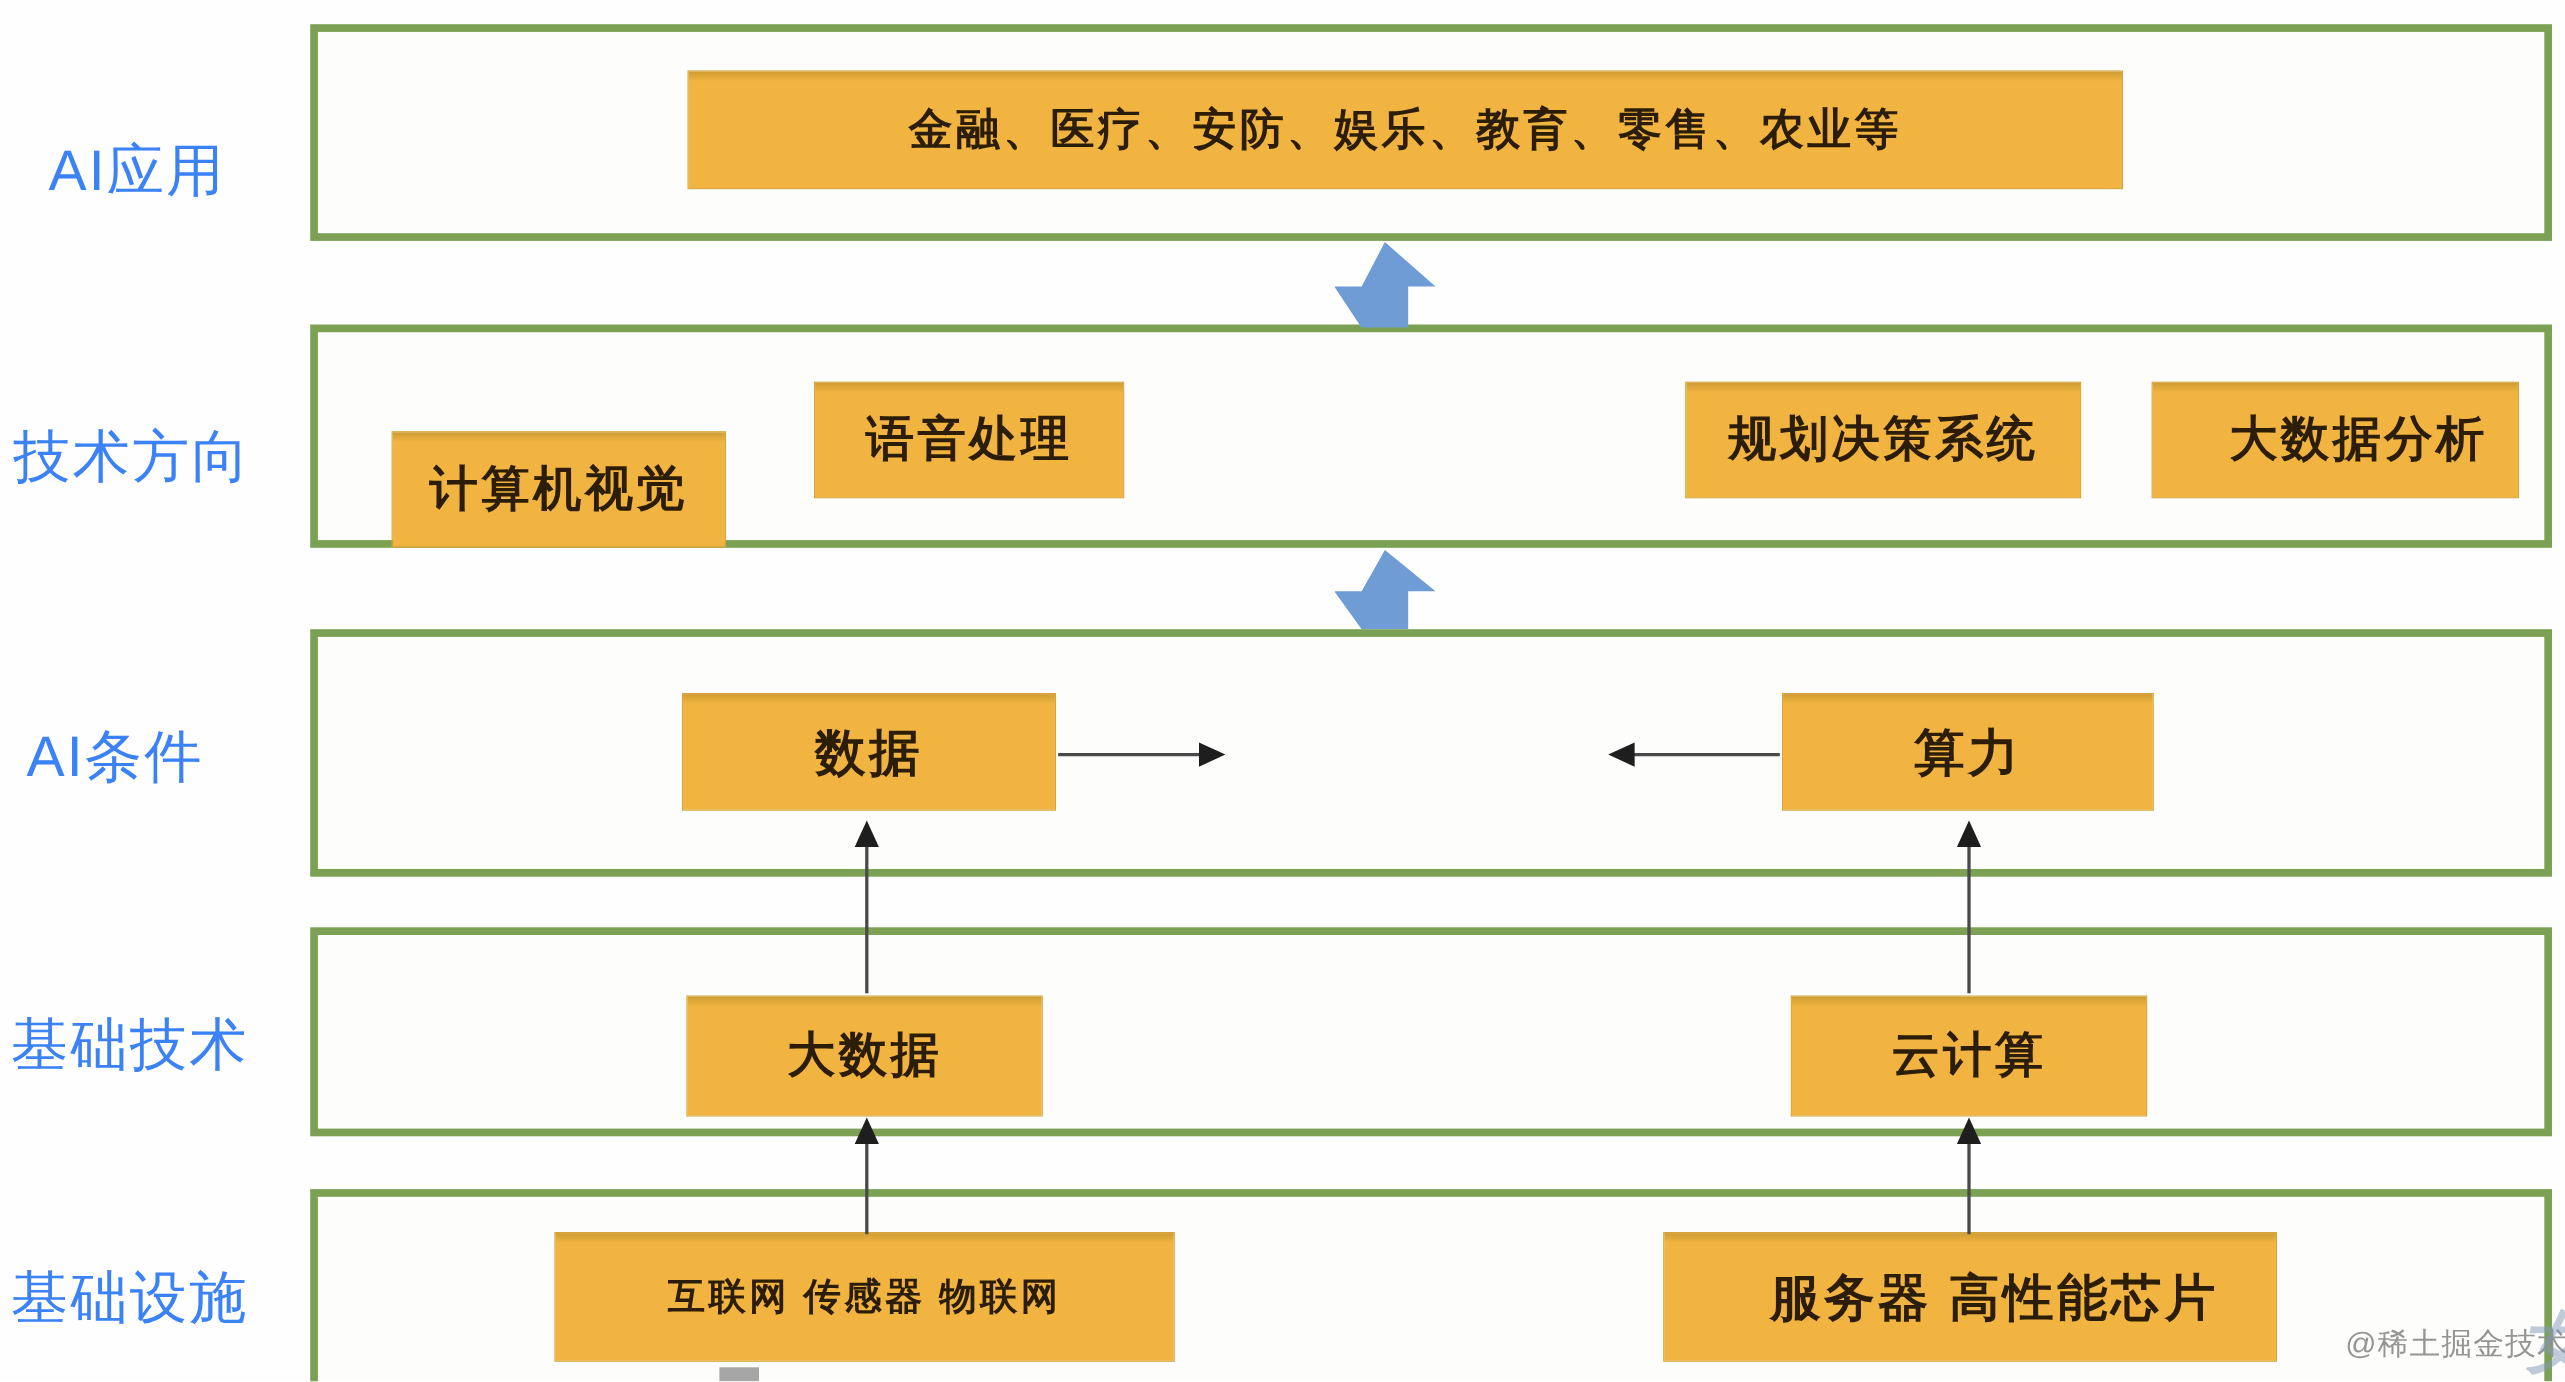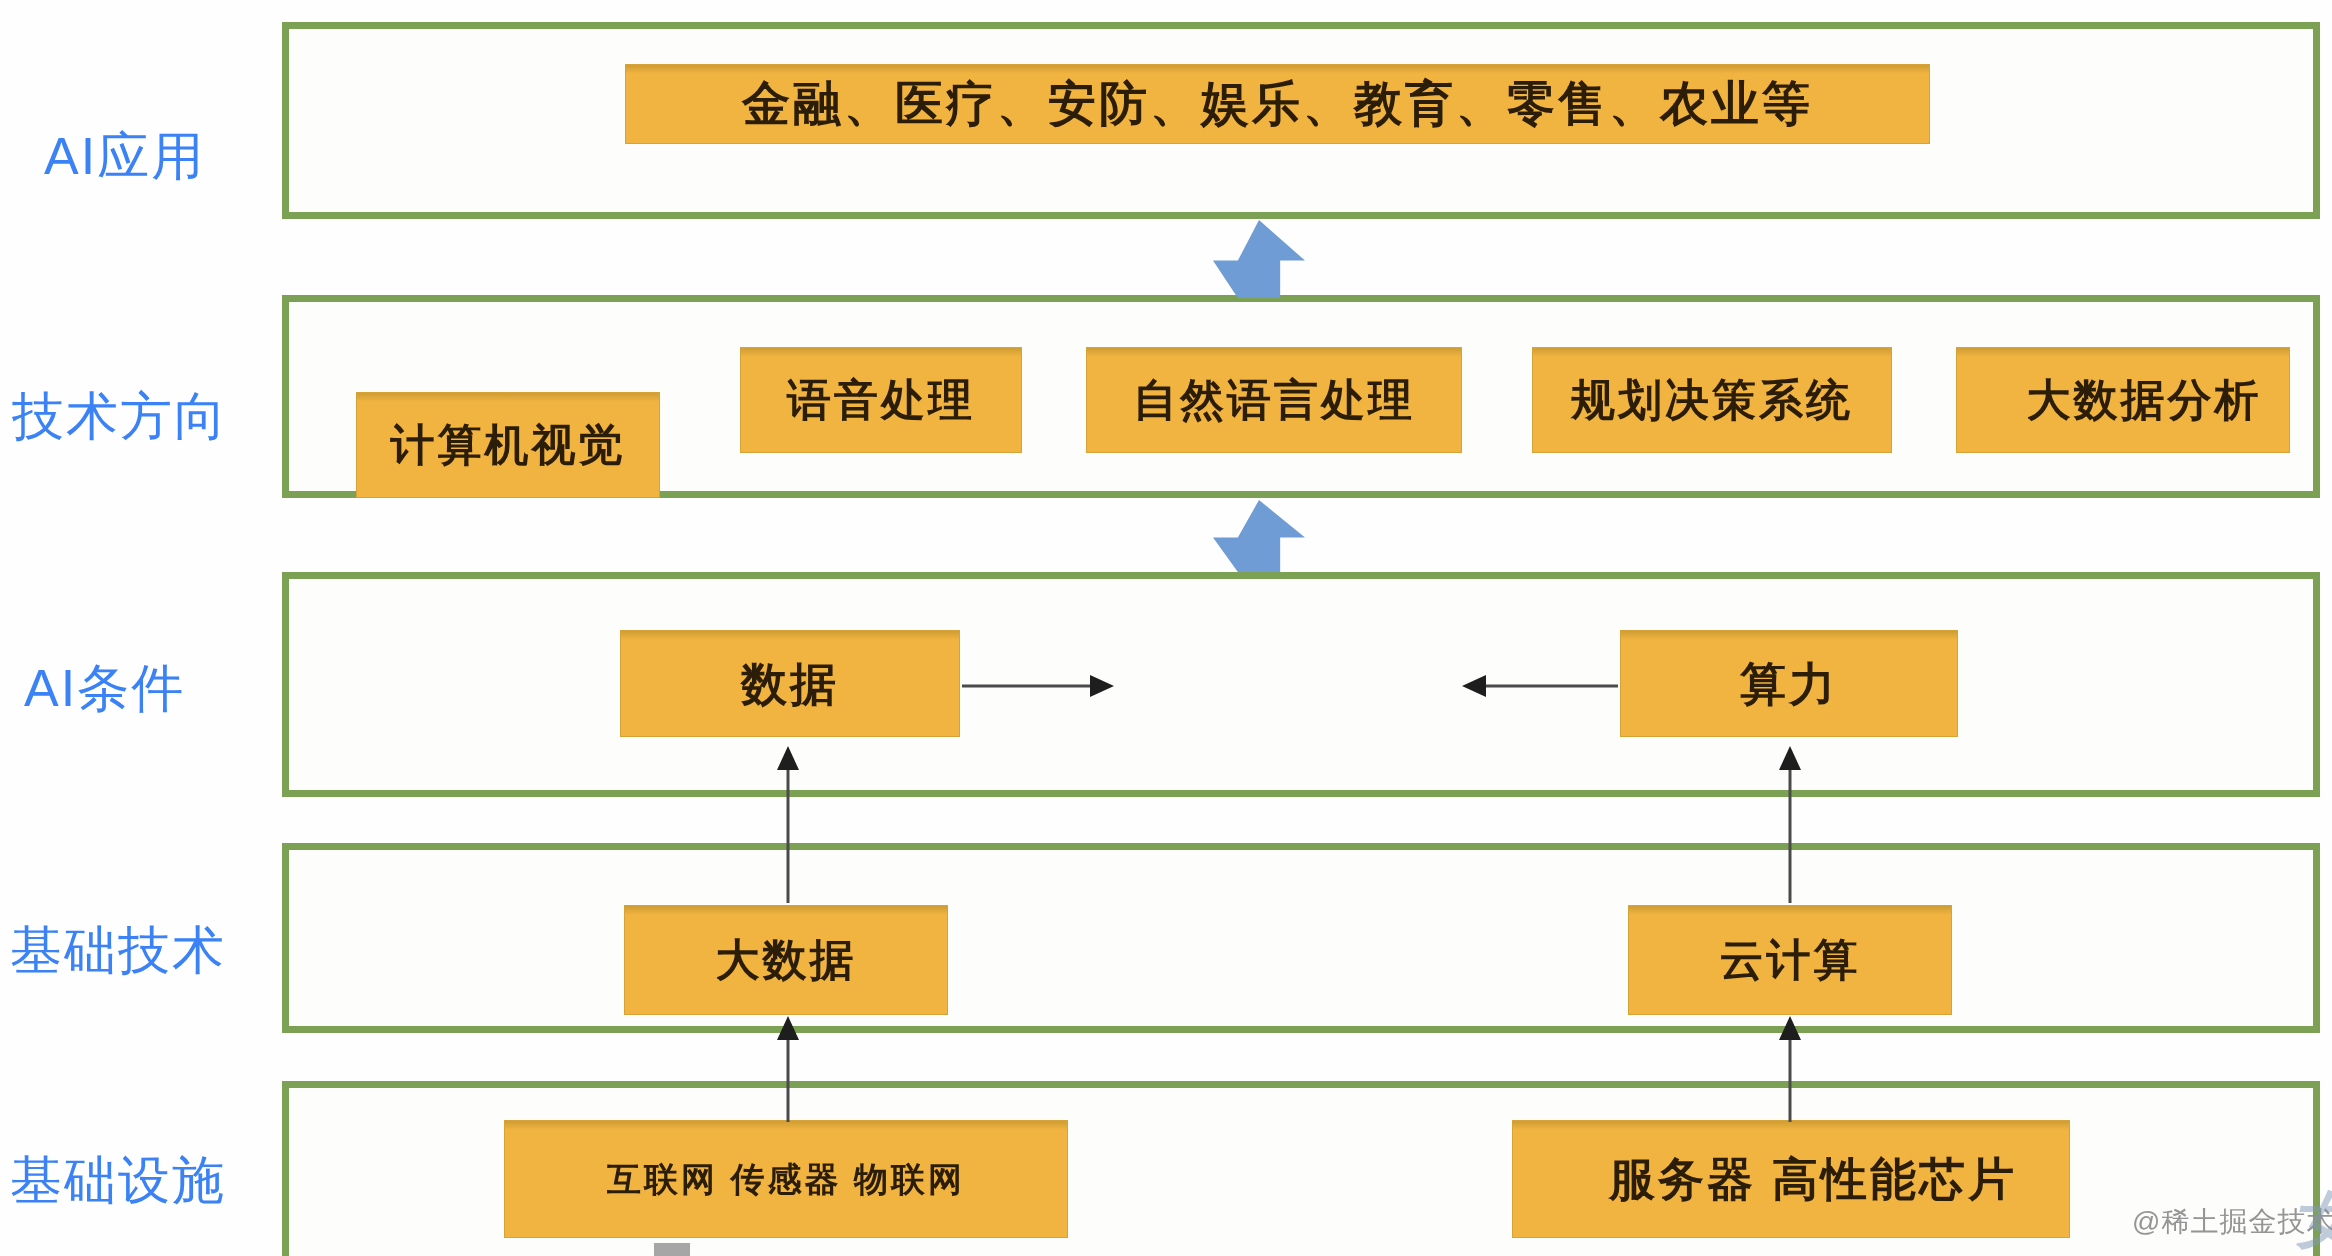--- a/index.html
+++ b/index.html
@@ -103,25 +103,24 @@
   <div class="layer layer-3"></div>
   <div class="layer layer-4"></div>
   <div class="layer layer-5"></div>
 
   <div class="row-label" style="left:44px;  top:130px;">AI应用</div>
   <div class="row-label" style="left:12px;  top:390px;">技术方向</div>
   <div class="row-label" style="left:24px;  top:662px;">AI条件</div>
   <div class="row-label" style="left:10px;  top:924px;">基础技术</div>
   <div class="row-label" style="left:10px;  top:1154px;">基础设施</div>
 
-  <div class="node" style="left:625px; top:64px; width:1305px; height:80px; font-size:48px;">金融、医疗、安防、娱乐、教育、零售、农业等</div>
+  <div class="node" style="left:625px; top:64px; width:1305px; height:108px; font-size:40px;">金融、医疗、安防、娱乐、教育、零售、农业等</div>
 
   <div class="node" style="left:356px;  top:347px; width:304px; height:106px; font-size:44px;margin-top:45px;">计算机视觉</div>
   <div class="node" style="left:740px;  top:347px; width:282px; height:106px; font-size:44px;">语音处理</div>
-  <div class="node" style="left:1086px; top:347px; width:376px; height:106px; font-size:44px;">自然语言处理</div>
   <div class="node" style="left:1532px; top:347px; width:360px; height:106px; font-size:44px;">规划决策系统</div>
   <div class="node" style="left:1956px; top:347px; width:334px; height:106px; font-size:44px;padding-left:42px;">大数据分析</div>
 
   <div class="node" style="left:620px;  top:630px; width:340px; height:107px; font-size:46px;">数据</div>
   <div class="node" style="left:1620px; top:630px; width:338px; height:107px; font-size:46px;">算力</div>
 
   <div class="node" style="left:624px;  top:905px; width:324px; height:110px; font-size:44px;">大数据</div>
   <div class="node" style="left:1628px; top:905px; width:324px; height:110px; font-size:44px;">云计算</div>
 
   <div class="node" style="left:504px;  top:1120px; width:564px; height:118px; font-size:34px;">互联网 传感器 物联网</div>

